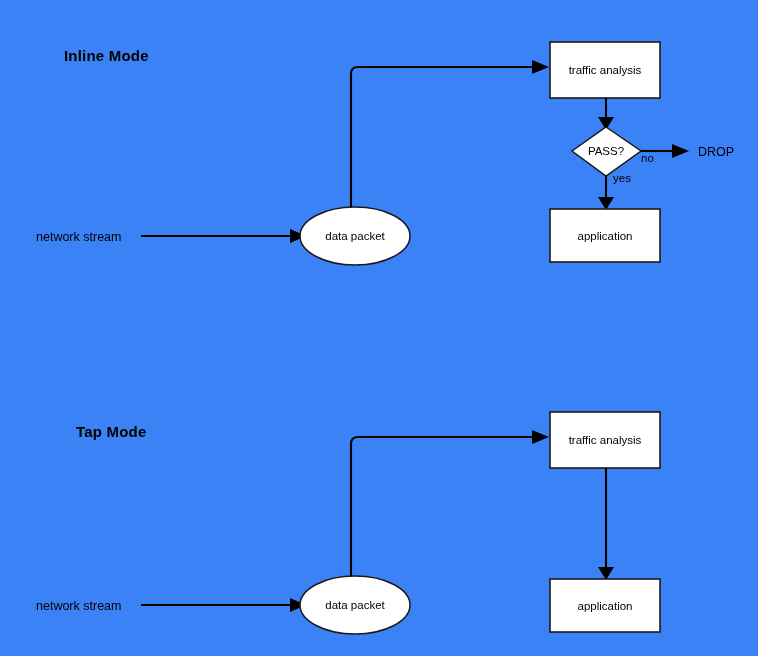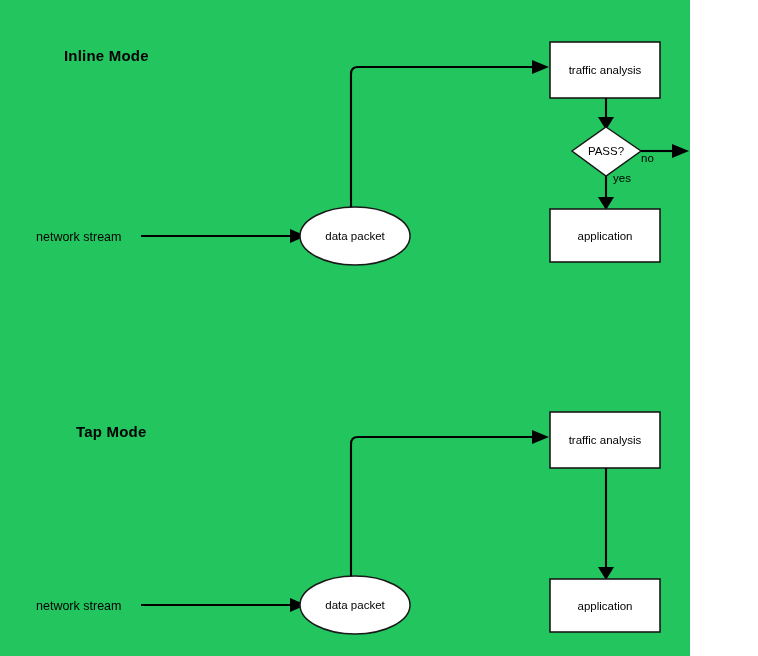--- a/index.html
+++ b/index.html
@@ -7,23 +7,23 @@
     margin: 0;
     padding: 0;
     background: #ffffff;
   }
   body {
     font-family: "Liberation Sans", sans-serif;
     color: #000000;
   }
   #canvas {
     position: relative;
-    width: 690px;
+    width: 758px;
     height: 656px;
-    background: #22c55e;
+    background: #3b82f6;
     overflow: hidden;
   }
   #diagram-svg {
     position: absolute;
     left: 0;
     top: 0;
     width: 758px;
     height: 656px;
   }
   .section-title {

